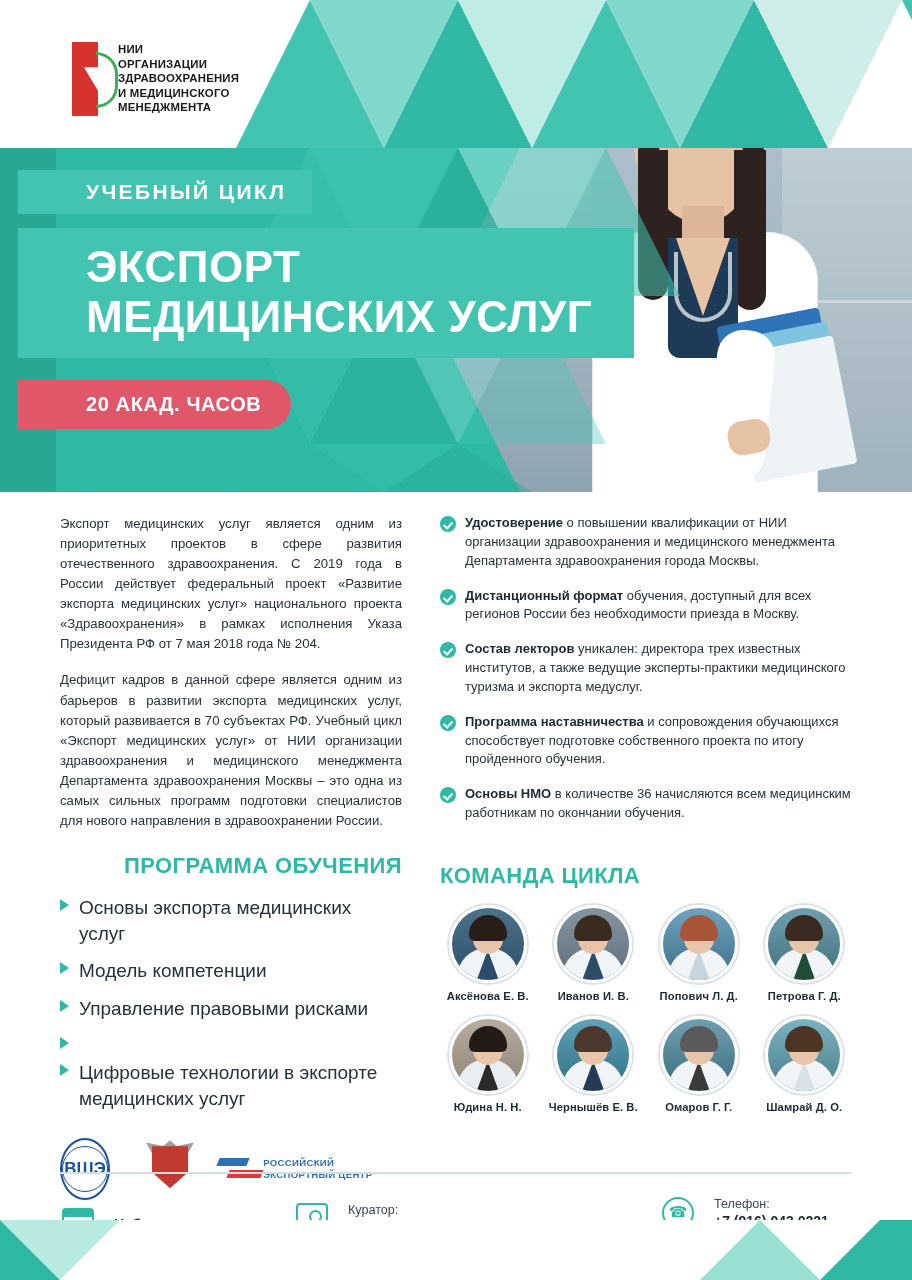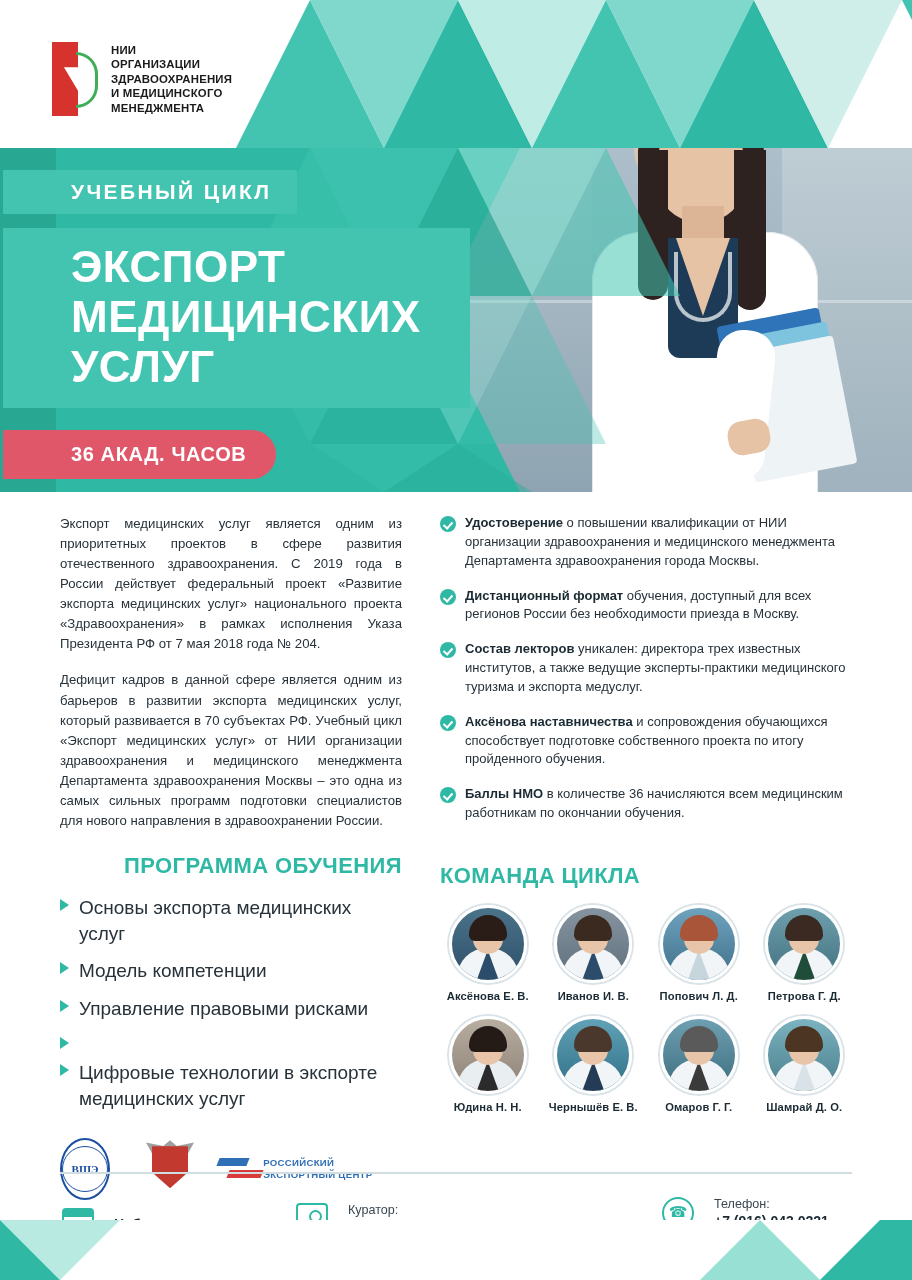--- a/index.html
+++ b/index.html
@@ -72,22 +72,22 @@
   .p-hand { position:absolute; left:286px; top:420px; width:42px; height:34px;
     background:#e7c3a6; border-radius:14px; transform: rotate(-10deg); }
   .teal-band2 {
     position:absolute; left:0; top:148px; width:56px; height:344px;
     background:#28a893;
   }
   .tri-row { position:absolute; top:0; height:148px; }
 
   
   .logo-wrap {
-    position: absolute; left: 52px; top: 42px;
-    display: flex; align-items: center; gap: 13px;
+    position: absolute; left: 72px; top: 42px;
+    display: flex; 
     z-index: 8;
   }
   .logo-mark {
     position: relative; width: 46px; height: 74px;
   }
   .lm-red {
     position:absolute; left:0; top:0; width:26px; height:74px;
     background:#d6332e;
     clip-path: polygon(0 0, 100% 0, 100% 34%, 46% 34%, 100% 66%, 100% 100%, 0 100%);
   }
@@ -95,21 +95,21 @@
     position:absolute; left:24px; top:10px; width:22px; height:56px;
     border:3px solid #3fae59; border-left:none;
     border-radius:0 28px 28px 0;
   }
   .logo-text {
     font-size: 11.4px; font-weight: bold; line-height: 1.28;
     color: #1a1a1a; letter-spacing: .2px; text-transform: uppercase;
   }
 
   
-  .hero-text { position:absolute; left:3px; top:170px; z-index: 7; width: 467px; }
+  .hero-text { position:absolute; left:18px; top:170px; z-index: 7; width: 616px; }
   .eyebrow {
     display:inline-block;
     background:#43c4b1;
     color:#ffffff; font-size:21px; font-weight:bold; letter-spacing:2.4px;
     padding: 10px 26px 10px 68px;
   }
   .hero-title {
     margin-top: 14px;
     display:inline-block;
     color:#ffffff;
@@ -179,22 +179,22 @@
   }
   .hse {
     width: 62px; height: 62px; border-radius: 50%;
     border: 2px solid #1b4fa0; position: relative;
     display:flex; align-items:center; justify-content:center;
   }
   .hse-inner {
     width: 46px; height: 46px; border-radius: 50%;
     border: 1px solid #1b4fa0;
     display:flex; align-items:center; justify-content:center;
-    color:#1b4fa0; font-weight:bold; font-size: 11px;
-    font-family: Liberation Serif, serif;
+    color:#1b4fa0; font-weight:bold; font-size: 17px;
+    font-family: Liberation Sans, sans-serif;
   }
   .gerb { width: 52px; height: 62px; position: relative; }
   .gerb-shield {
     position:absolute; left: 8px; top: 8px; width: 36px; height: 42px;
     background:#c2392f;
     clip-path: polygon(0 0, 100% 0, 100% 62%, 50% 100%, 0 62%);
   }
   .gerb-eagle {
     position:absolute; left: 2px; top: 2px; width: 48px; height: 36px;
     background:#8f8f8f;
@@ -344,21 +344,21 @@
         <div>ОРГАНИЗАЦИИ</div>
         <div>ЗДРАВООХРАНЕНИЯ</div>
         <div>И МЕДИЦИНСКОГО</div>
         <div>МЕНЕДЖМЕНТА</div>
       </div>
     </div>
 
     <div class="hero-text">
       <div><span class="eyebrow">УЧЕБНЫЙ ЦИКЛ</span></div>
       <div><span class="hero-title">ЭКСПОРТ МЕДИЦИНСКИХ УСЛУГ</span></div>
-      <div><span class="hours-badge">36 АКАД. ЧАСОВ</span></div>
+      <div><span class="hours-badge">20 АКАД. ЧАСОВ</span></div>
     </div>
   </div>
 
   <div class="content">
 
     <div class="col-left">
       <p class="para">Экспорт медицинских услуг является одним из приоритетных проектов в сфере развития отечественного здравоохранения. С 2019 года в России действует федеральный проект «Развитие экспорта медицинских услуг» национального проекта «Здравоохранения» в рамках исполнения Указа Президента РФ от 7 мая 2018 года № 204.</p>
       <p class="para">Дефицит кадров в данной сфере является одним из барьеров в развитии экспорта медицинских услуг, который развивается в 70 субъектах РФ. Учебный цикл «Экспорт медицинских услуг» от НИИ организации здравоохранения и медицинского менеджмента Департамента здравоохранения Москвы – это одна из самых сильных программ подготовки специалистов для нового направления в здравоохранении России.</p>
 
       <div class="sec-title" style="margin-top:22px;text-align:right;">ПРОГРАММА ОБУЧЕНИЯ</div>
@@ -418,27 +418,27 @@
         </li>
         <li class="benefit">
           <span class="check"></span>
           <span class="benefit-text">
             <b>Состав лекторов</b><span> уникален: директора трех известных институтов, а также ведущие эксперты-практики медицинского туризма и экспорта медуслуг.</span>
           </span>
         </li>
         <li class="benefit">
           <span class="check"></span>
           <span class="benefit-text">
-            <b>Аксёнова наставничества</b><span> и сопровождения обучающихся способствует подготовке собственного проекта по итогу пройденного обучения.</span>
+            <b>Программа наставничества</b><span> и сопровождения обучающихся способствует подготовке собственного проекта по итогу пройденного обучения.</span>
           </span>
         </li>
         <li class="benefit">
           <span class="check"></span>
           <span class="benefit-text">
-            <b>Баллы НМО</b><span> в количестве 36 начисляются всем медицинским работникам по окончании обучения.</span>
+            <b>Основы НМО</b><span> в количестве 36 начисляются всем медицинским работникам по окончании обучения.</span>
           </span>
         </li>
       </ul>
 
       <div class="sec-title" style="margin-top:40px;">КОМАНДА ЦИКЛА</div>
 
       <div class="team-grid">
         <div class="member">
           <div class="avatar" style="background:linear-gradient(180deg,#4a7389,#2f4f6b)">
             <div class="av-body"></div>

